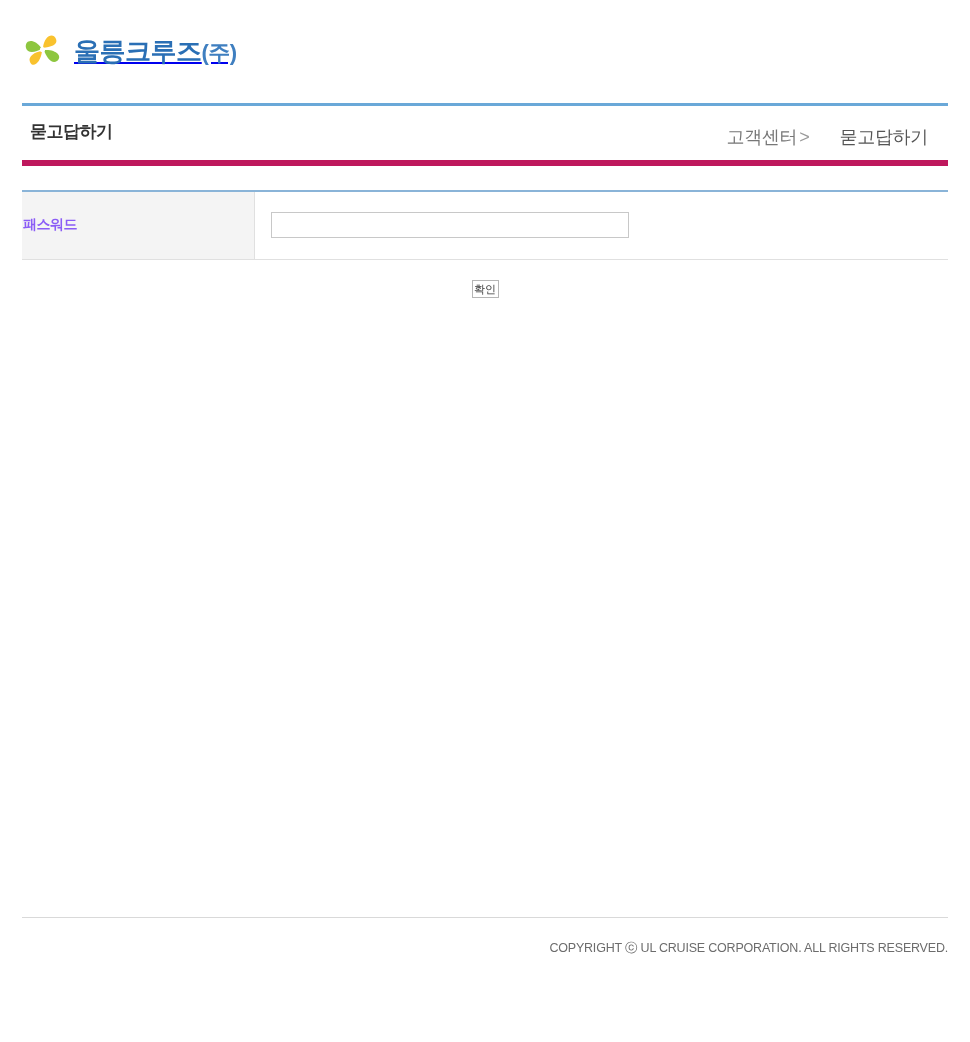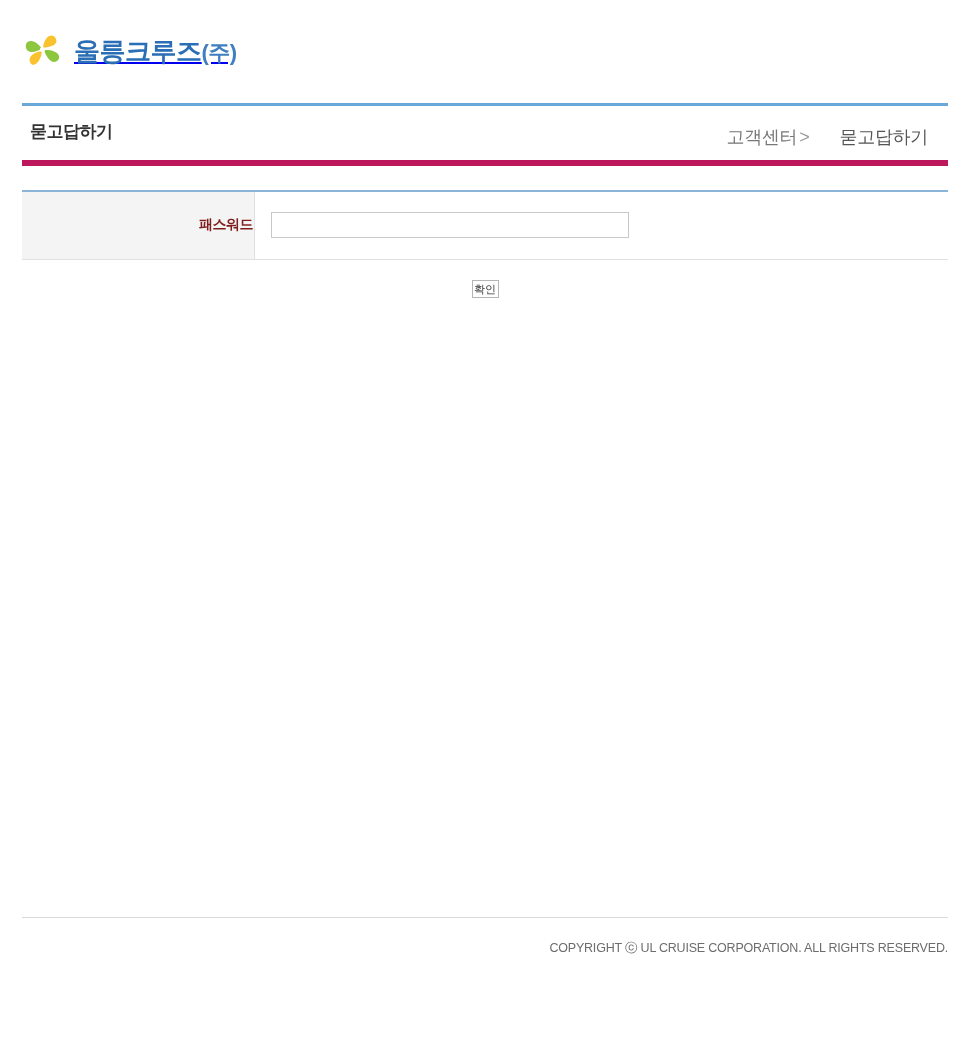--- a/index.html
+++ b/index.html
@@ -96,22 +96,22 @@
   .form-table tr {
     height: 68px;
   }
   .form-table th {
     width: 230px;
     background: #f4f4f4;
     border-right: 1px solid #e0e0e0;
     border-bottom: 1px solid #e0e0e0;
     font-size: 14px;
     font-weight: bold;
-    color: #7f1d1d;
-    text-align: right;
+    color: #8b5cf6;
+    text-align: left;
     letter-spacing: -0.5px;
   }
   .form-table td {
     border-bottom: 1px solid #e0e0e0;
     padding-left: 16px;
     background: #ffffff;
   }
   .pw-input {
     width: 348px;
     height: 22px;

